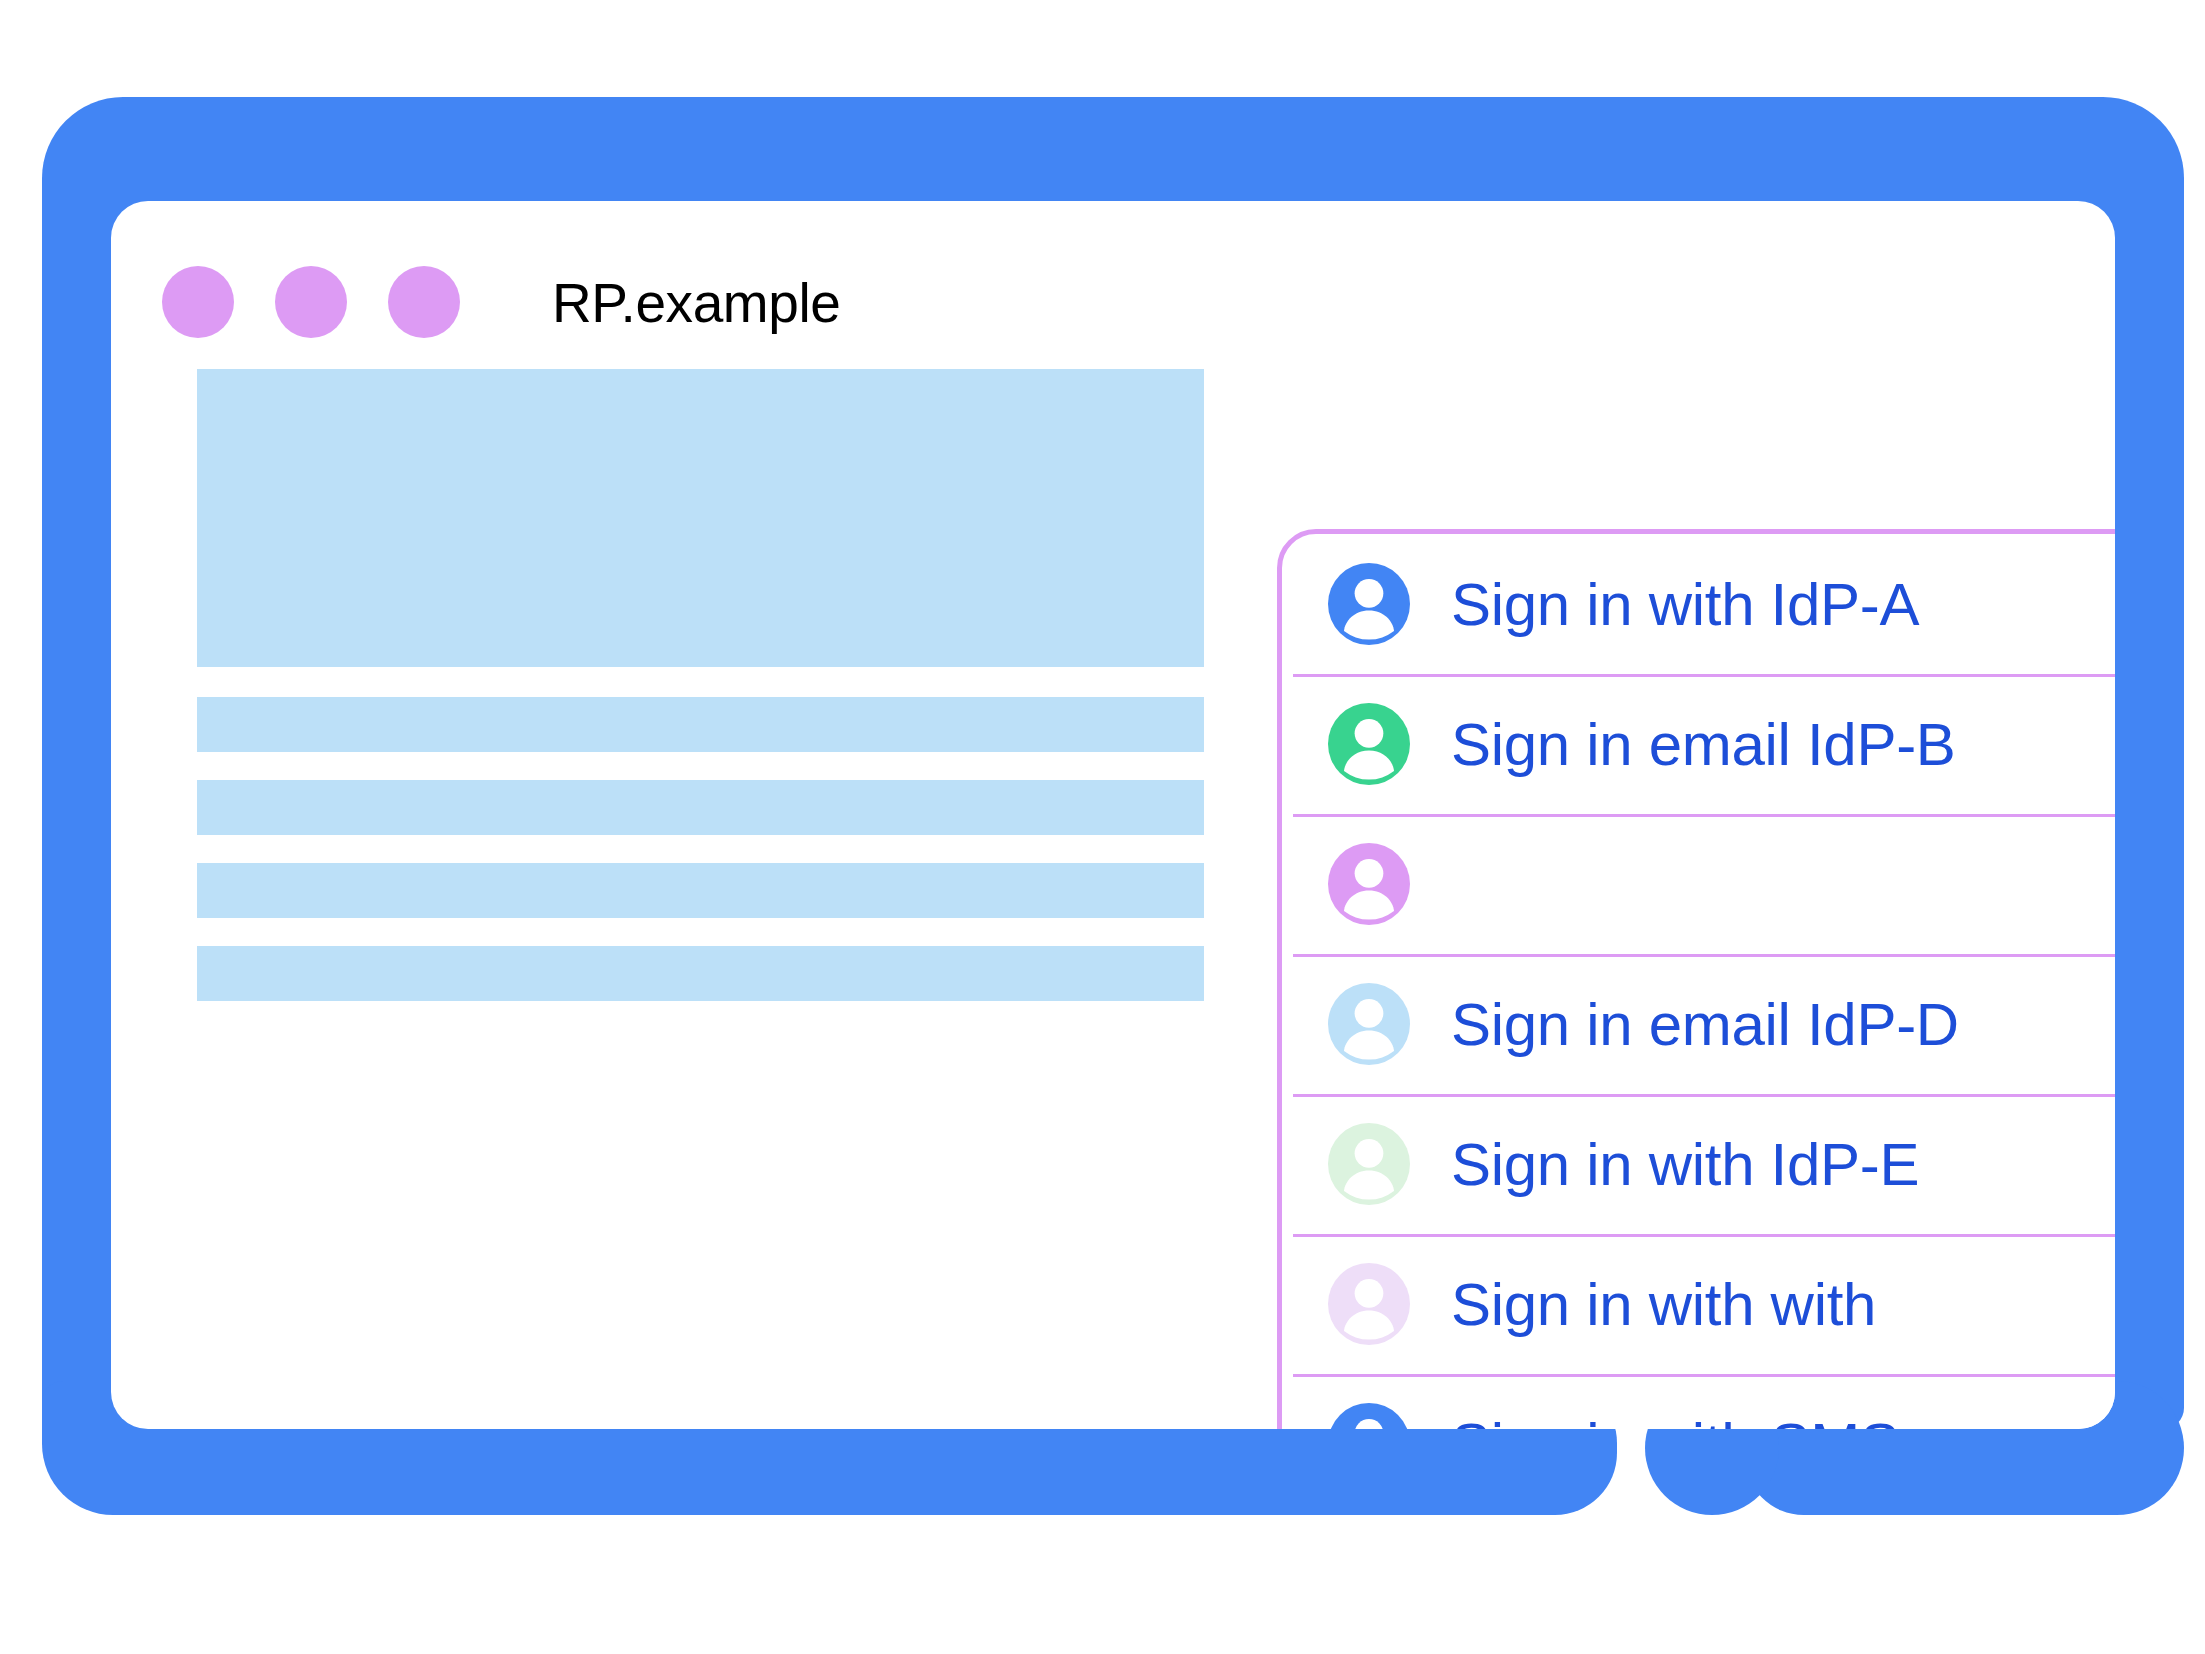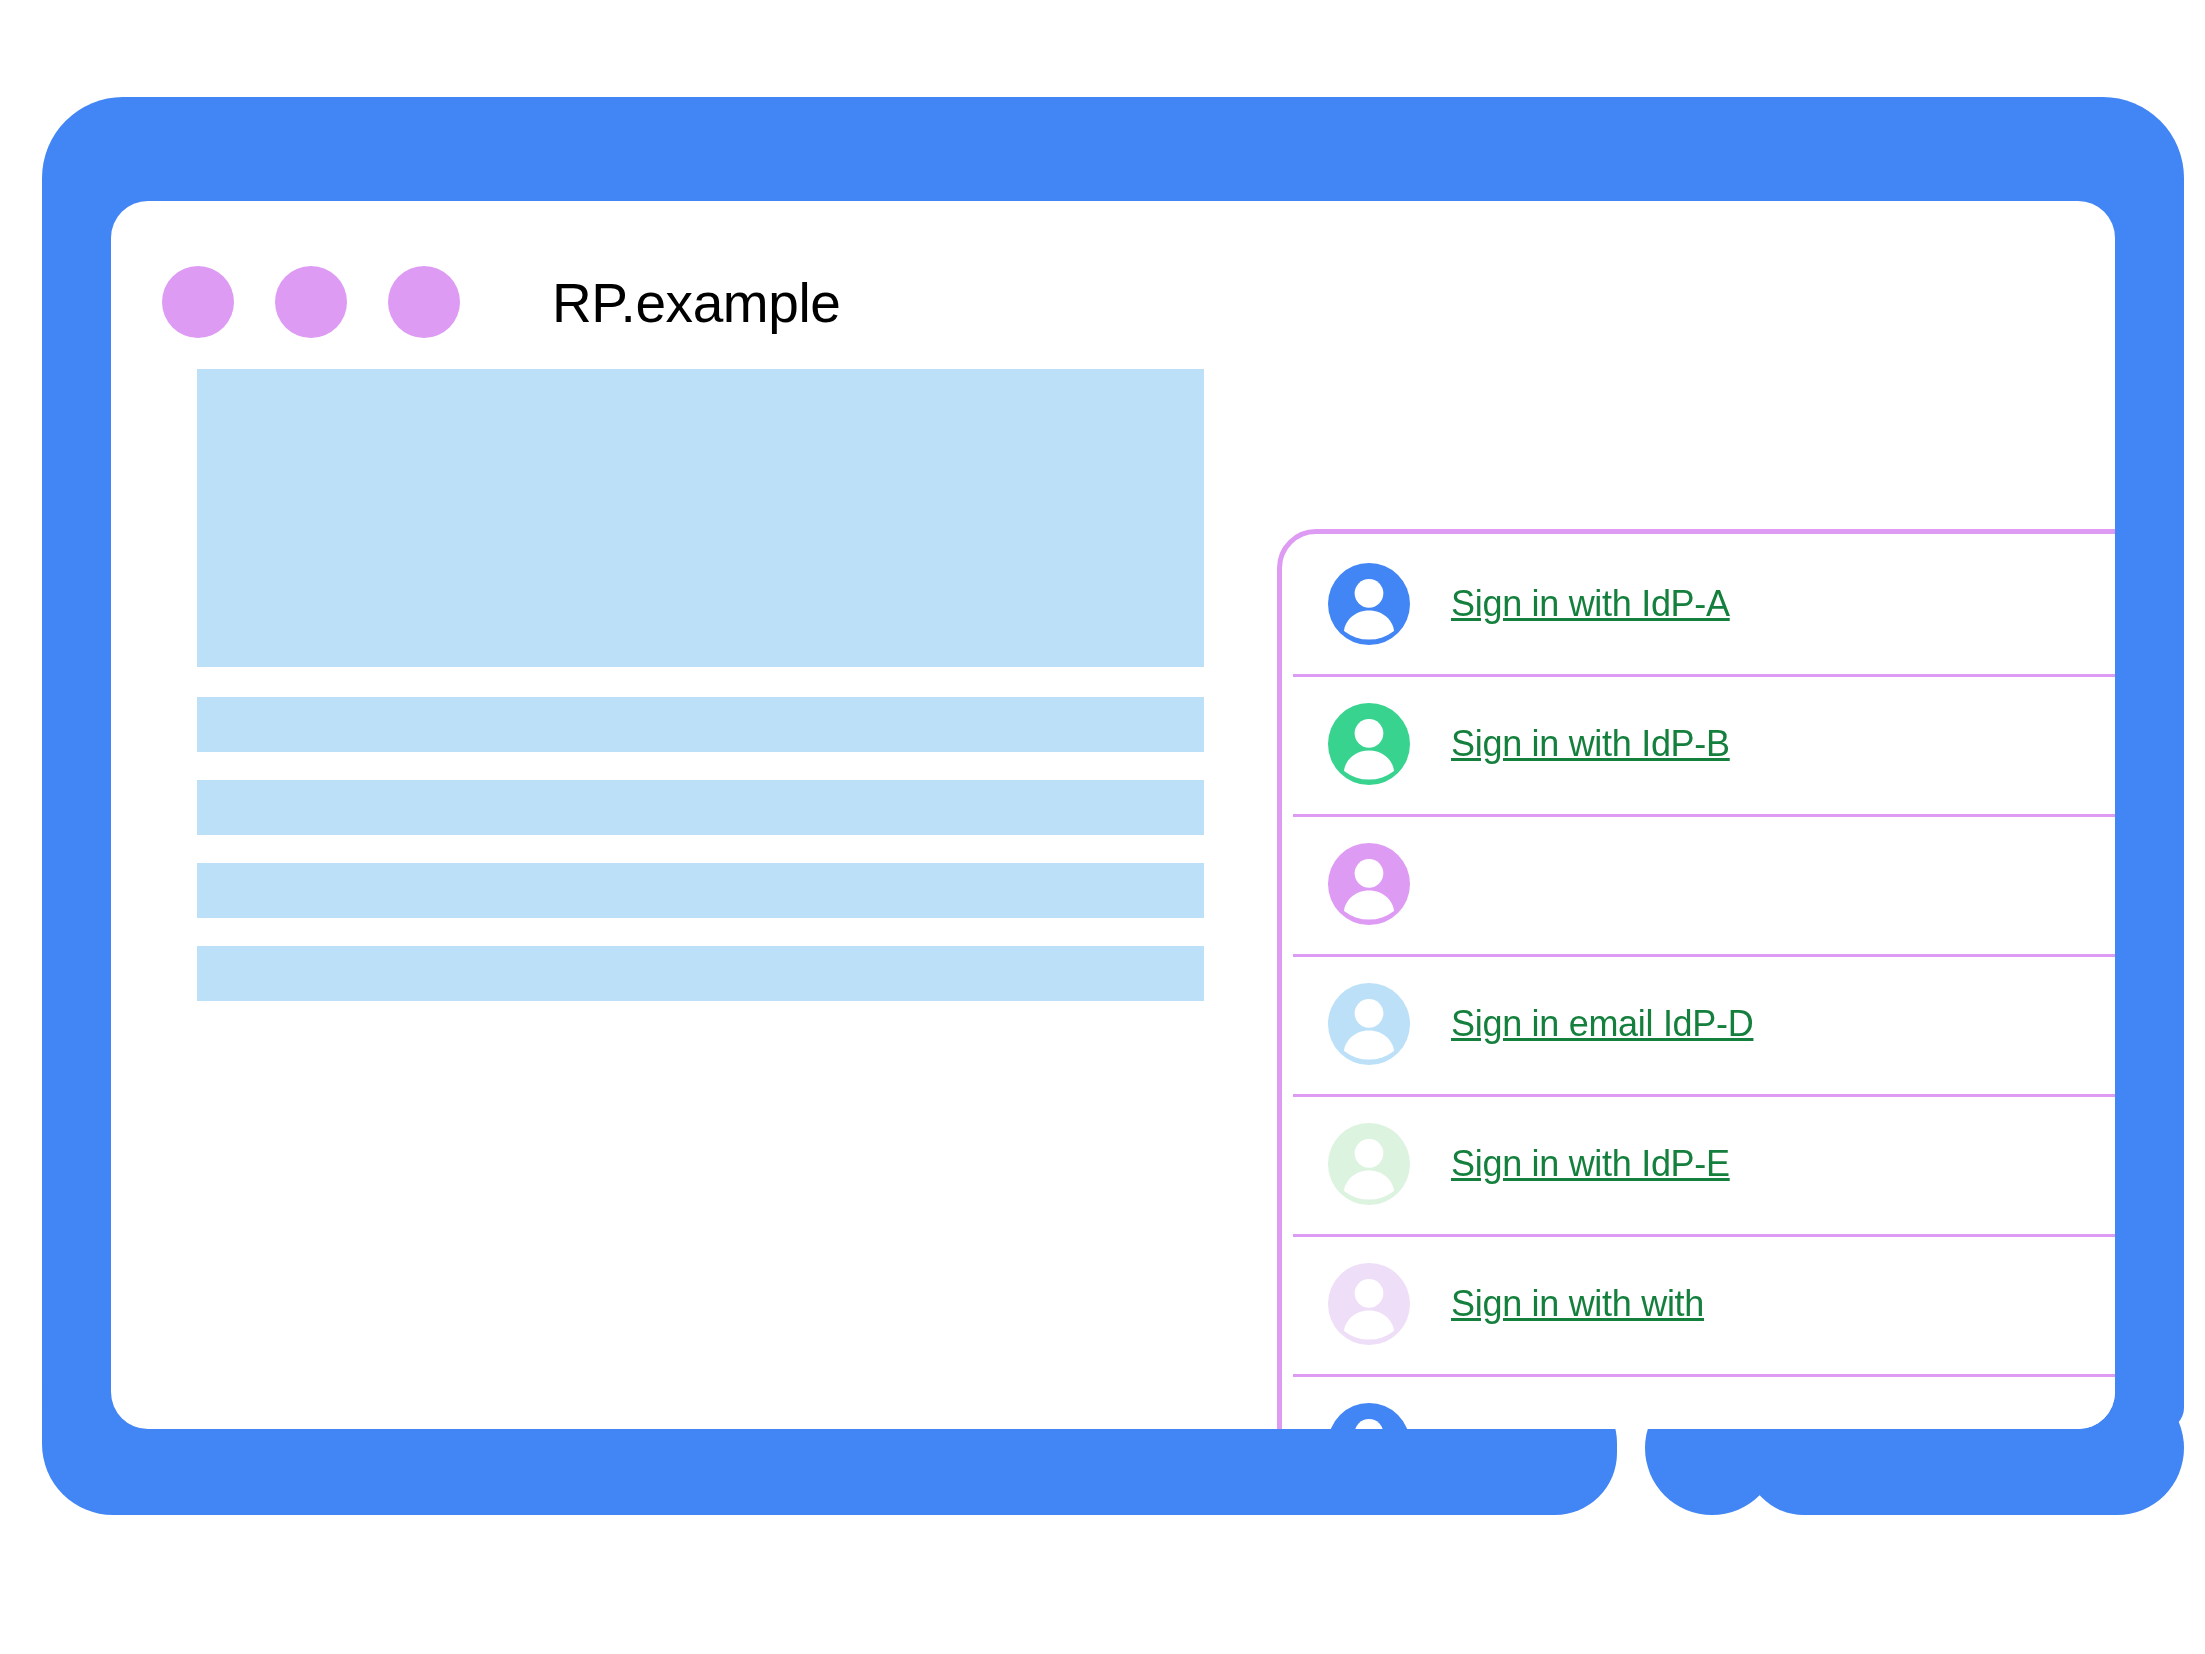--- a/index.html
+++ b/index.html
@@ -157,25 +157,24 @@
   .avatar {
     position: relative;
     width: 82px;
     height: 82px;
     border-radius: 50%;
     flex: 0 0 82px;
     margin-right: 41px;
   }
   .avatar svg { display: block; width: 82px; height: 82px; }
   .signin-label {
-    font-size: 36px;
-    color: #15803d;
+    font-size: 60px;
+    color: #1d4ed8;
     letter-spacing: -0.3px;
     white-space: nowrap;
-    text-decoration: underline;
   }
 </style>
 </head>
 <body>
 
 <div id="device-frame">
 
   <div class="bezel-shell"></div>
   <div class="bezel-bottom-left"></div>
   <div class="bezel-bottom-right"></div>
@@ -211,21 +210,21 @@
             <span class="signin-label">Sign in with IdP-A</span>
           </div>
           <div class="signin-item">
             <span class="avatar">
               <svg viewBox="0 0 100 100" xmlns="http://www.w3.org/2000/svg">
                 <circle cx="50" cy="50" r="50" fill="#38D38F"></circle>
                 <circle cx="50" cy="37" r="17.5" fill="#ffffff"></circle>
                 <path d="M50 58 C32 58 20.5 71 19.5 83 A50 50 0 0 0 80.5 83 C79.5 71 68 58 50 58 Z" fill="#ffffff"></path>
               </svg>
             </span>
-            <span class="signin-label">Sign in with IdP-B</span>
+            <span class="signin-label">Sign in email IdP-B</span>
           </div>
           <div class="signin-item">
             <span class="avatar">
               <svg viewBox="0 0 100 100" xmlns="http://www.w3.org/2000/svg">
                 <circle cx="50" cy="50" r="50" fill="#DD9BF4"></circle>
                 <circle cx="50" cy="37" r="17.5" fill="#ffffff"></circle>
                 <path d="M50 58 C32 58 20.5 71 19.5 83 A50 50 0 0 0 80.5 83 C79.5 71 68 58 50 58 Z" fill="#ffffff"></path>
               </svg>
             </span>
           </div>

